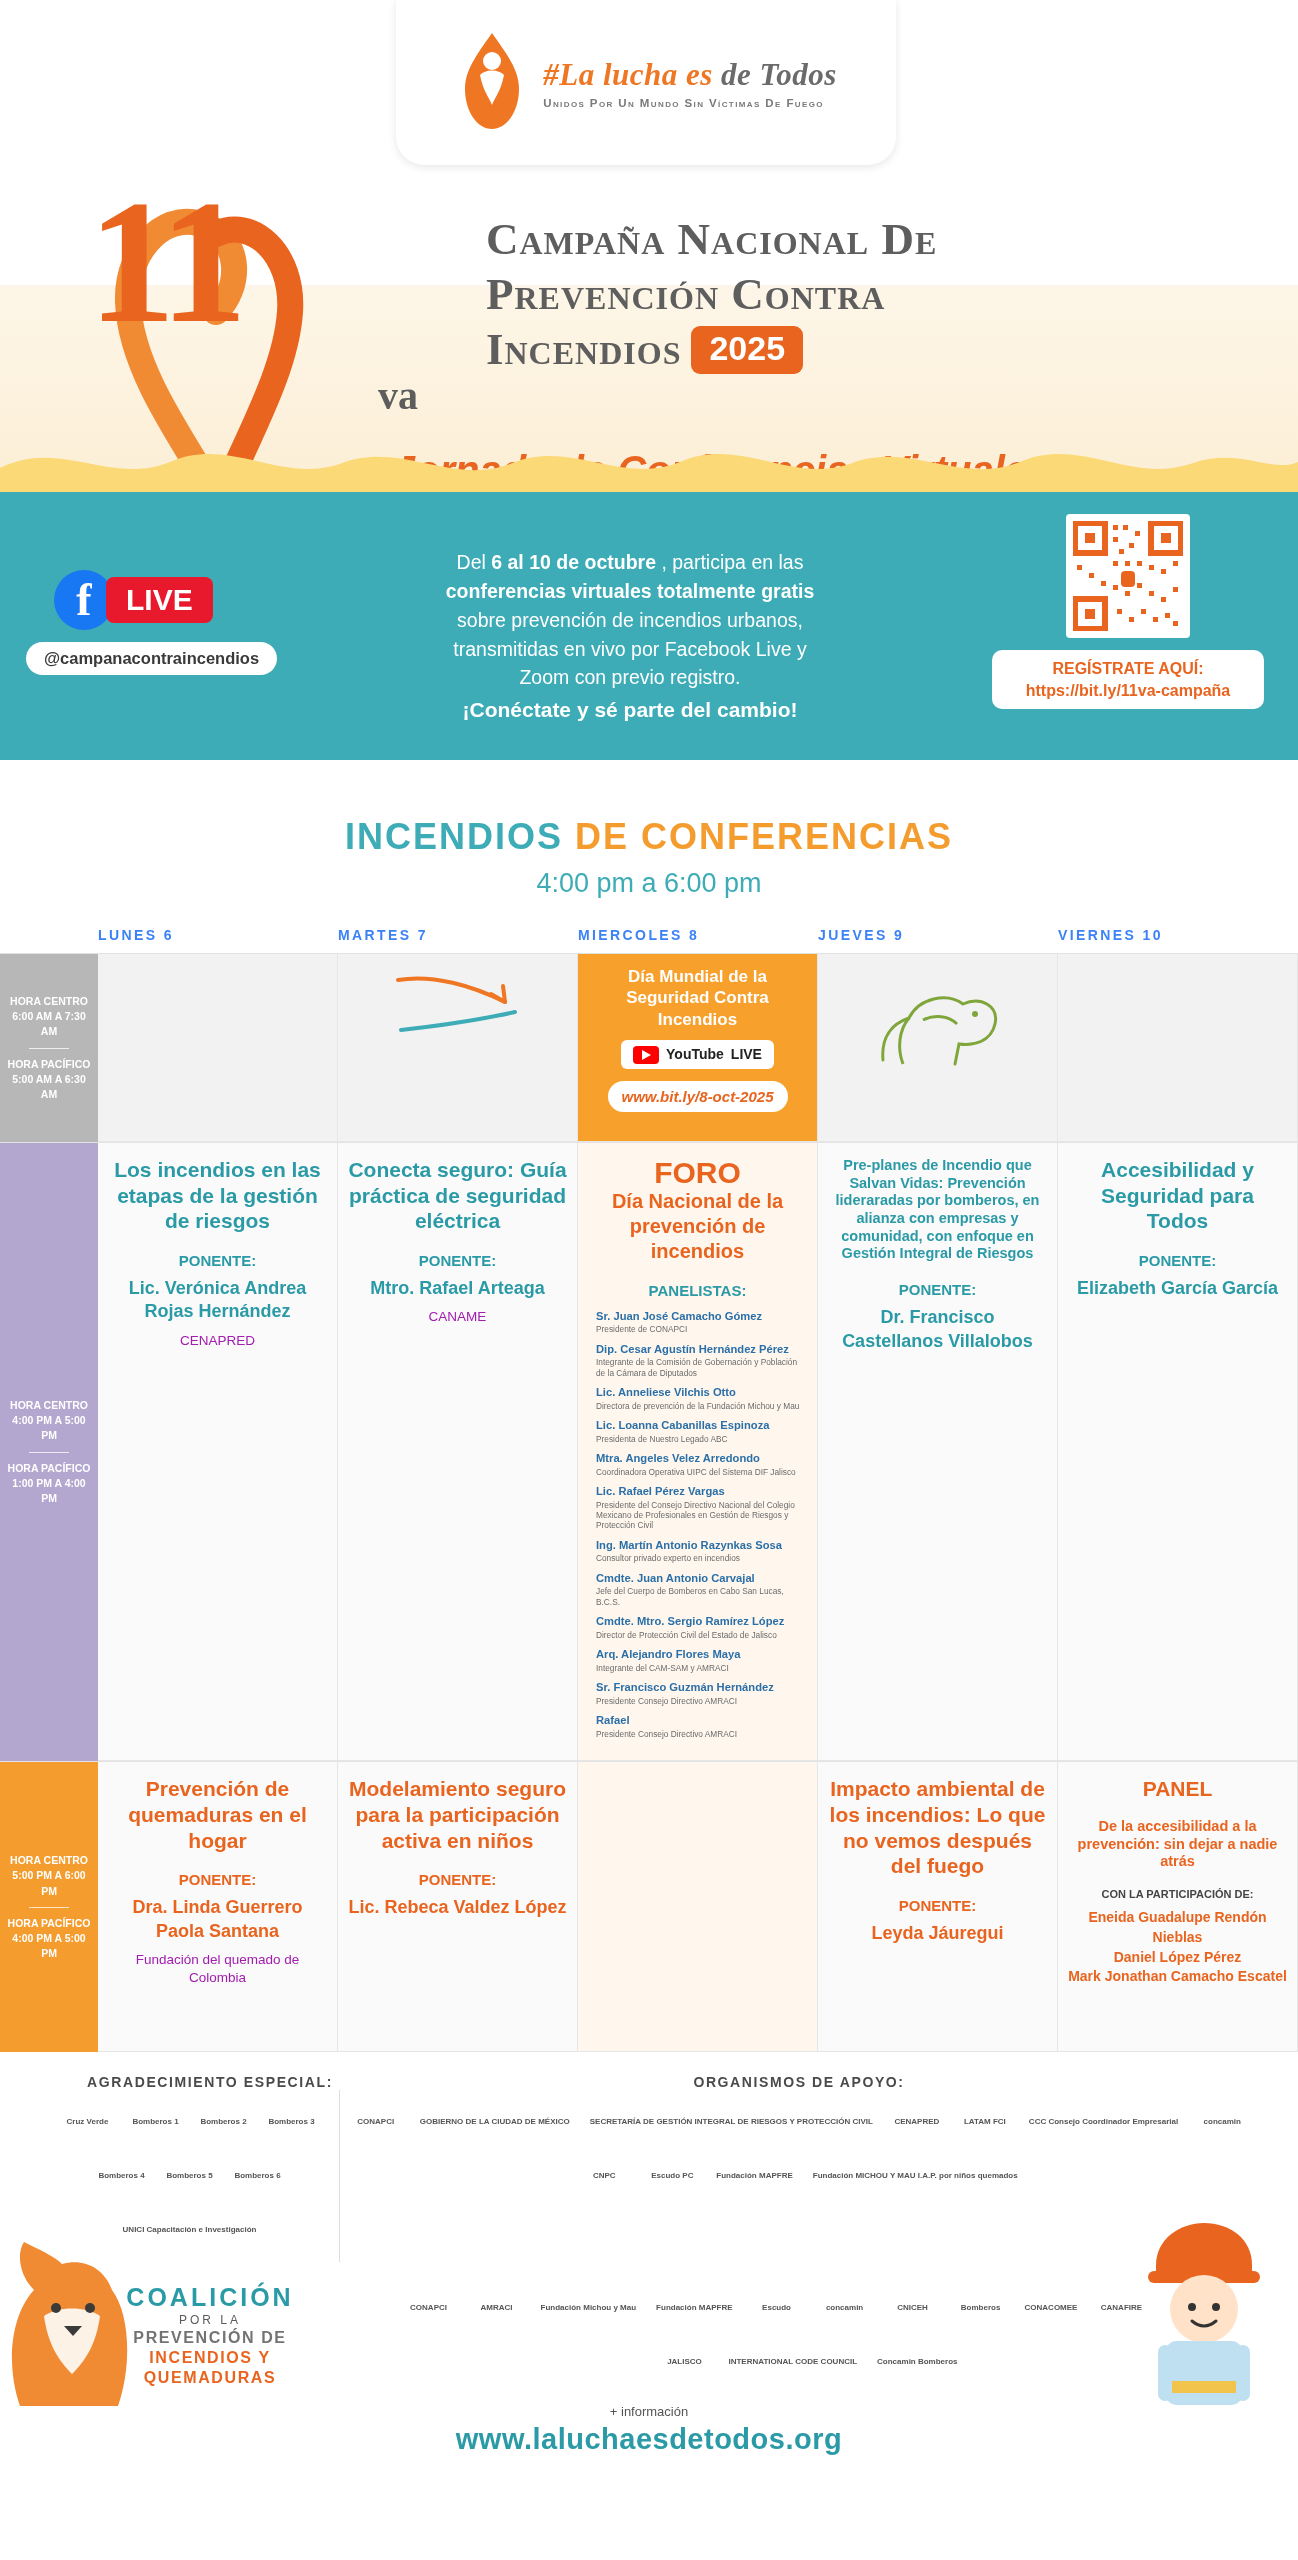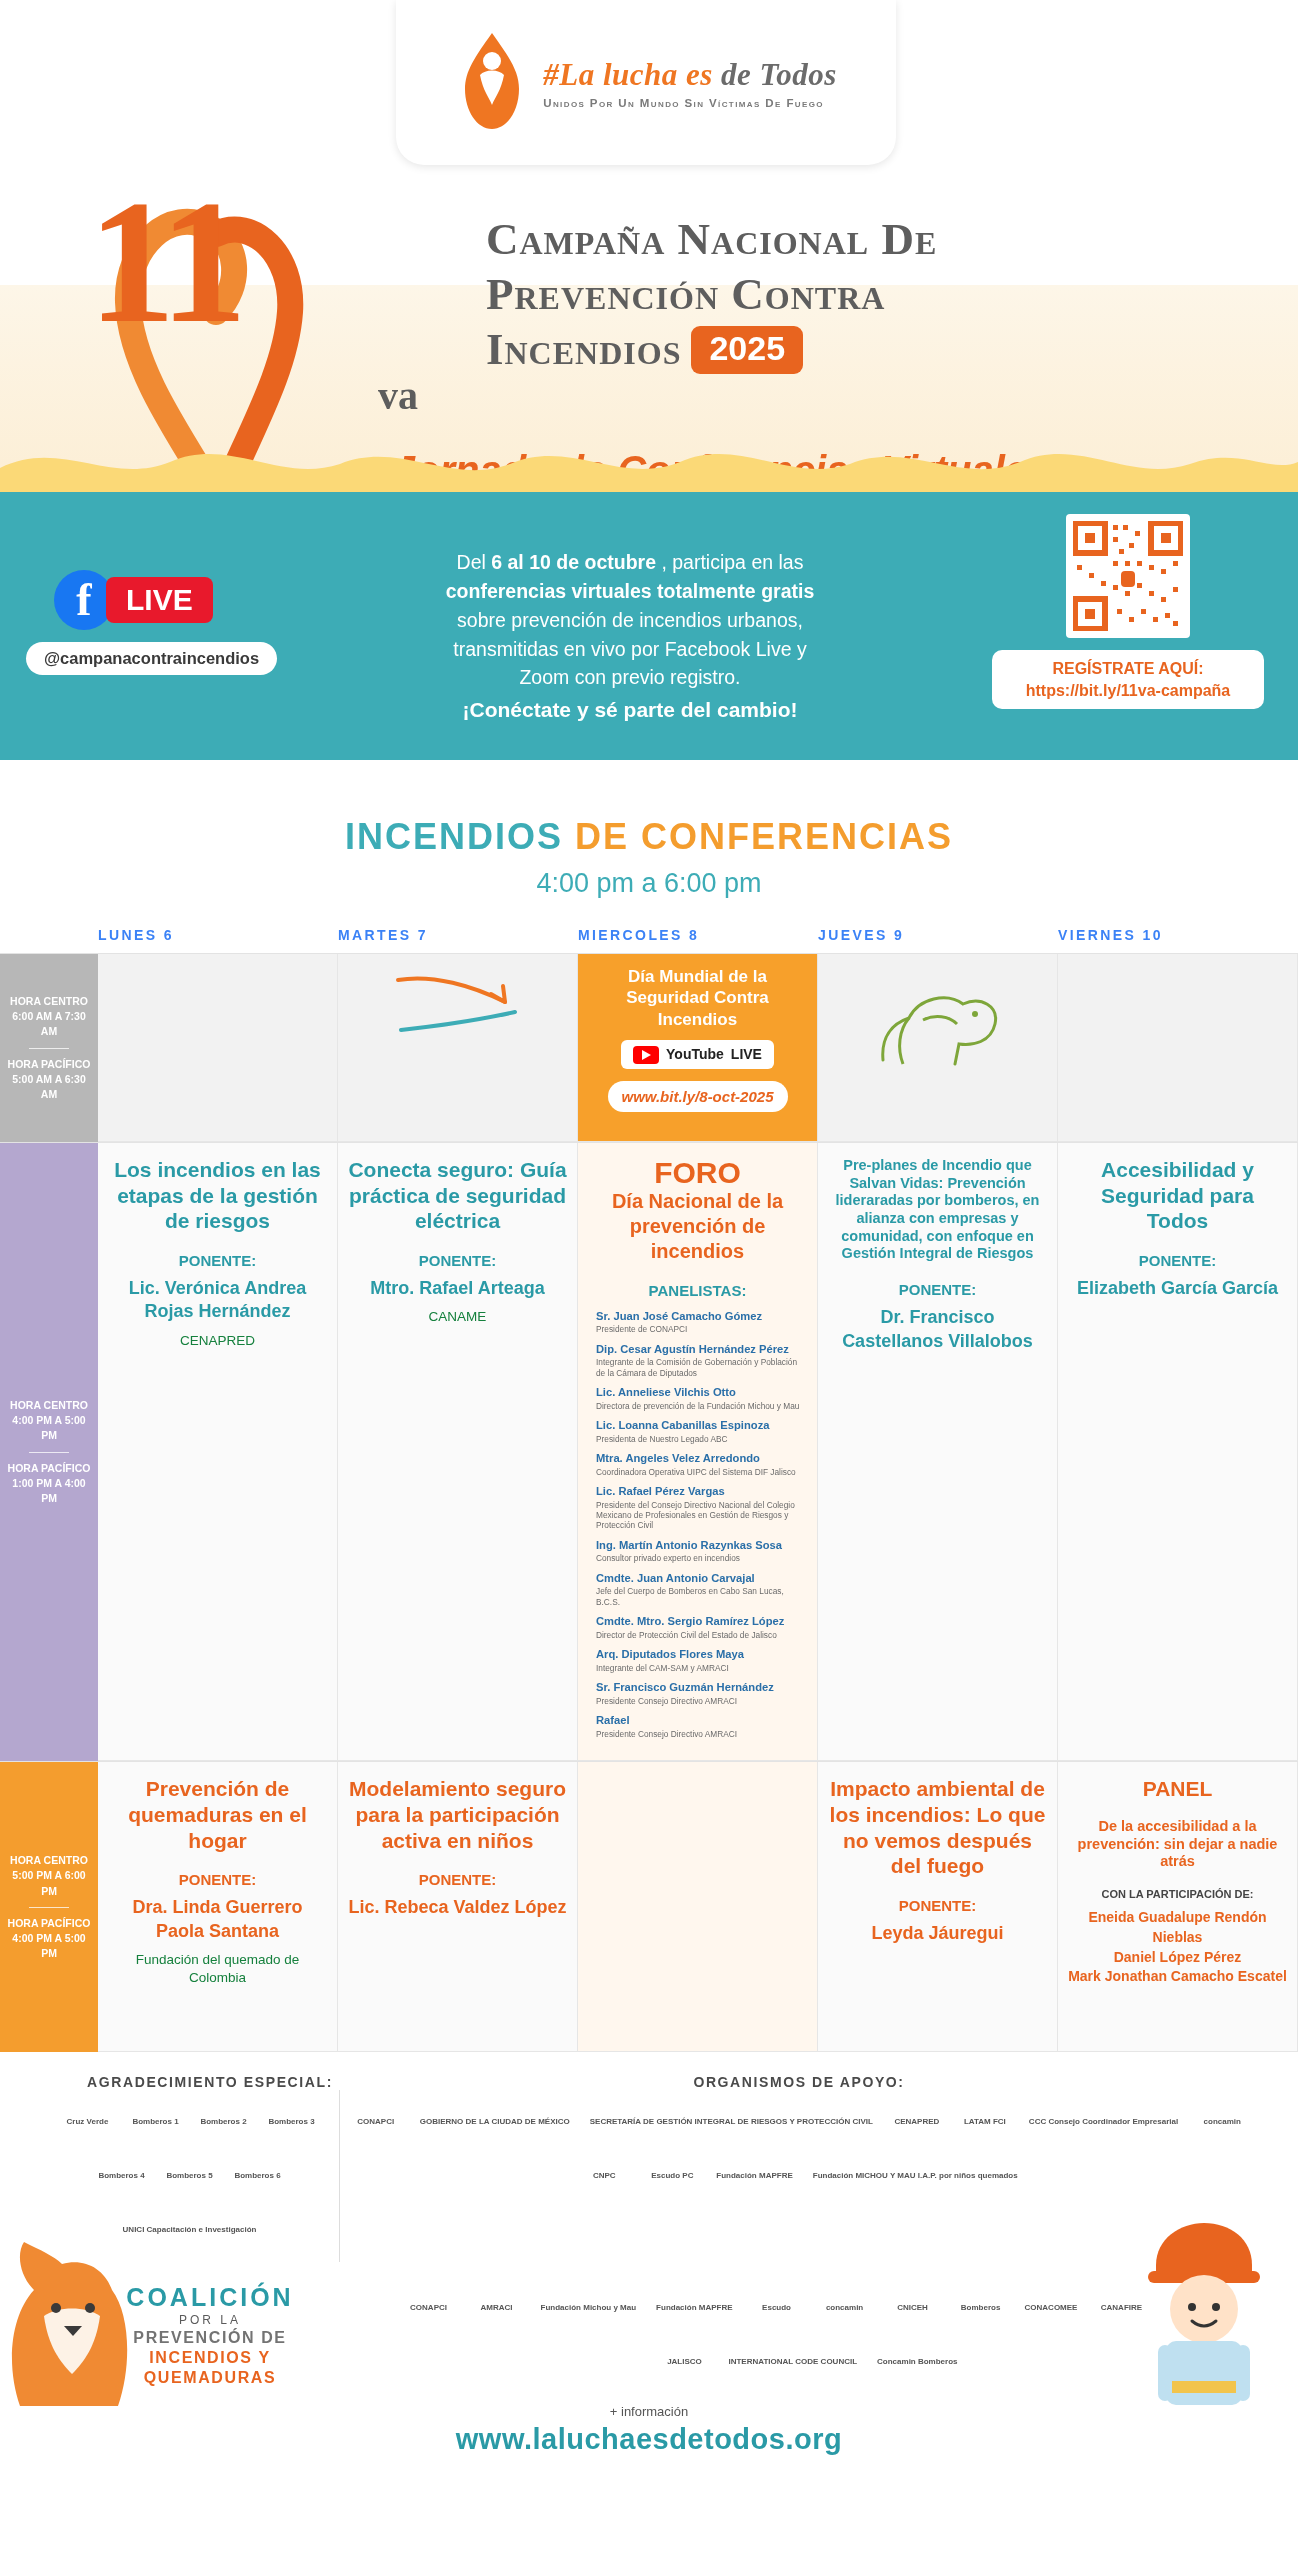--- a/index.html
+++ b/index.html
@@ -211,21 +211,21 @@
   .r3 .cell { background:#fafafa; min-height: 290px; }
 
   .sess-title {
     font-size: 21px; font-weight: bold; line-height: 1.22; margin-bottom: 16px;
   }
   .c-teal { color: #2a9aa6; }
   .c-orange { color: #e8641f; }
   .sess-title.small { font-size: 14.5px; }
   .ponente-label { font-size: 15px; font-weight: bold; margin: 16px 0 6px; }
   .ponente-name { font-size: 18px; font-weight: bold; line-height: 1.3; }
-  .ponente-org { font-size: 13.5px; color: #15803d; margin-top: 8px; line-height:1.35; }
+  .ponente-org { font-size: 13.5px; color: #a21caf; margin-top: 8px; line-height:1.35; }
 
   .foro-title { font-size: 30px; font-weight: bold; color:#e8641f; line-height: 1.05;}
   .foro-sub { font-size: 20px; font-weight: bold; color:#e8641f; line-height: 1.25; margin-top: 0;}
   .panelistas-label { font-size: 15px; font-weight:bold; color:#2a9aa6; margin: 16px 0 8px;}
   .panelist { text-align: left; margin-bottom: 7px; padding-left: 8px; }
   .panelist .nm { font-size: 11.2px; font-weight: bold; color:#2a6fa8; }
   .panelist .rl { font-size: 8.3px; color: #6b6b6b; line-height: 1.25; }
 
   .panel-extra { font-size: 11px; font-weight:bold; color:#444; margin-top: 14px;}
   .panel-list { font-size: 14px; font-weight:bold; color:#e8641f; line-height:1.4; margin-top:6px;}
@@ -497,21 +497,21 @@
             </div>
           <div class="panelist">
               <div class="nm">Cmdte. Juan Antonio Carvajal</div>
               <div class="rl">Jefe del Cuerpo de Bomberos en Cabo San Lucas, B.C.S.</div>
             </div>
           <div class="panelist">
               <div class="nm">Cmdte. Mtro. Sergio Ramírez López</div>
               <div class="rl">Director de Protección Civil del Estado de Jalisco</div>
             </div>
           <div class="panelist">
-              <div class="nm">Arq. Diputados Flores Maya</div>
+              <div class="nm">Arq. Alejandro Flores Maya</div>
               <div class="rl">Integrante del CAM-SAM y AMRACI</div>
             </div>
           <div class="panelist">
               <div class="nm">Sr. Francisco Guzmán Hernández</div>
               <div class="rl">Presidente Consejo Directivo AMRACI</div>
             </div>
           <div class="panelist">
               <div class="nm">Rafael</div>
               <div class="rl">Presidente Consejo Directivo AMRACI</div>
             </div>

